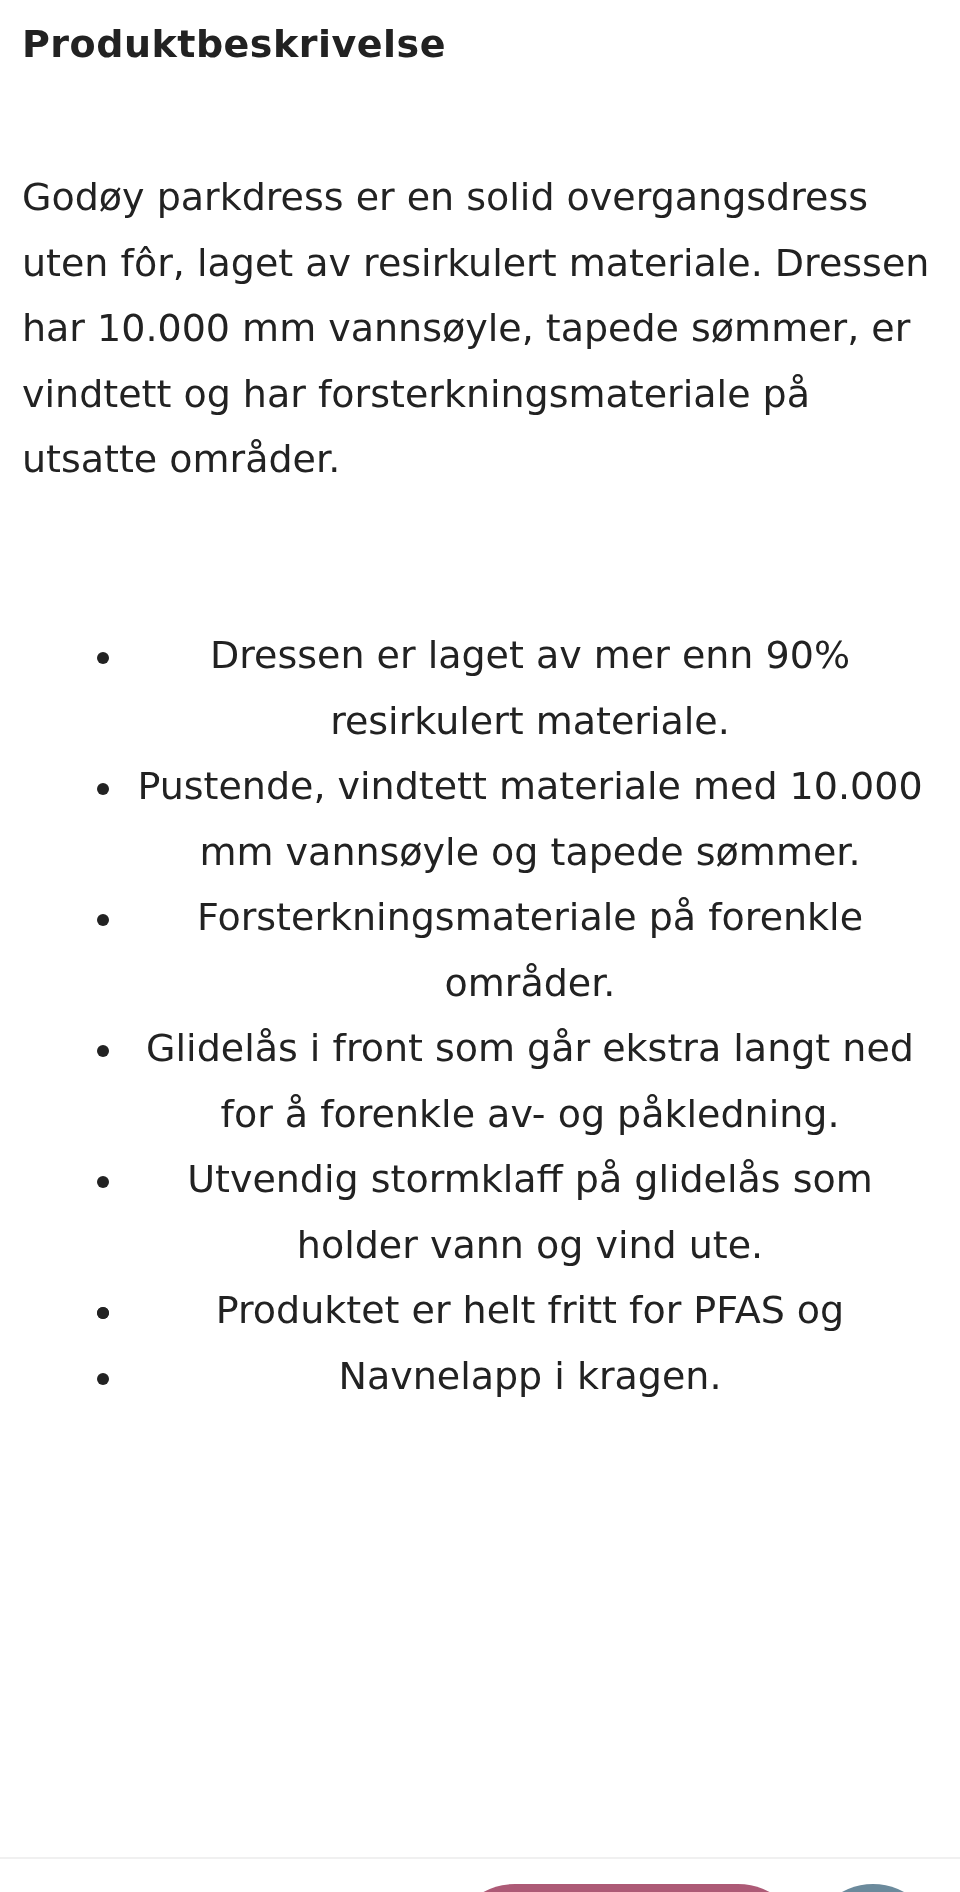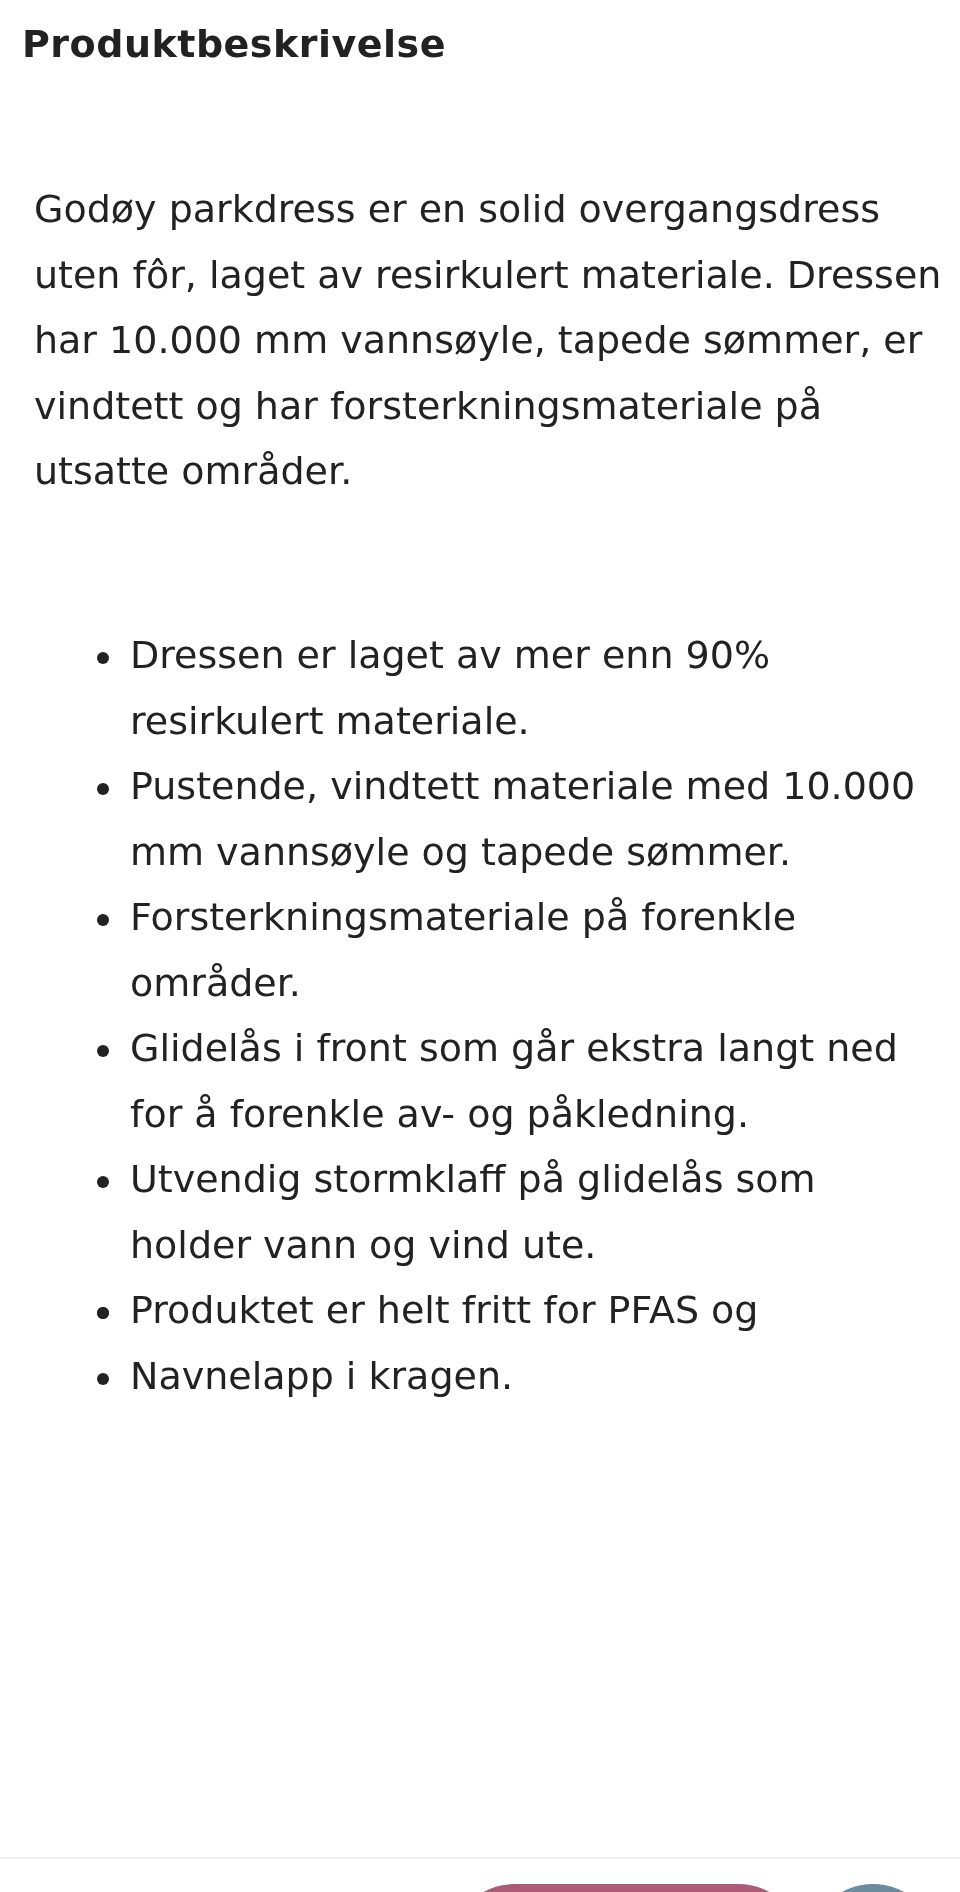--- a/index.html
+++ b/index.html
@@ -32,34 +32,35 @@
       font-weight: bold;
       letter-spacing: 0.5px;
       color: #222222;
       line-height: 52px;
     }
     .intro {
       position: absolute;
       left: 22px;
       top: 165px;
       width: 910px;
-      margin: 12px;
+      margin: 0;
       font-size: 38px;
       line-height: 65.5px;
       color: #222222;
     }
     .features {
       position: absolute;
       left: 0;
       top: 623px;
       width: 930px;
       margin: 0;
       padding: 0 0 0 130px;
       list-style: none;
       box-sizing: border-box;
+      text-align: center;
     }
     .features li {
       position: relative;
       font-size: 38px;
       line-height: 65.5px;
       color: #222222;
     }
     .features li .bullet {
       position: absolute;
       left: -33px;

